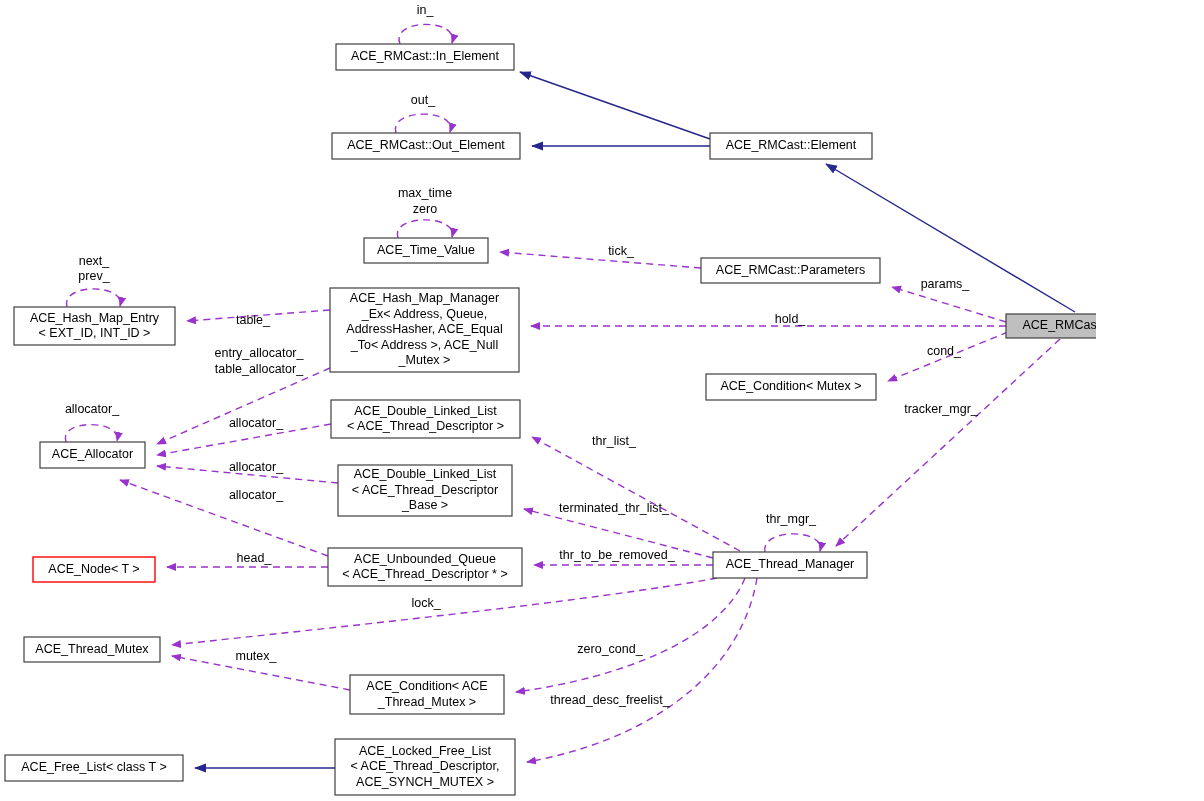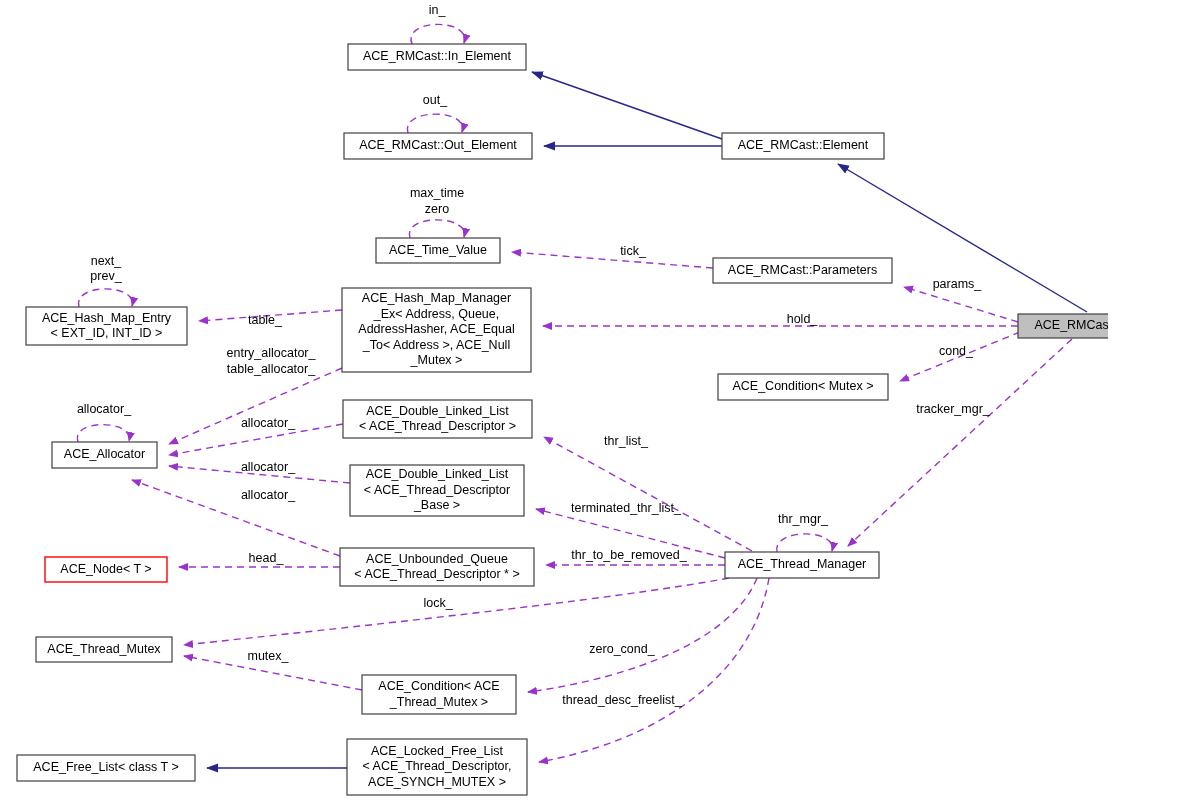--- a/index.html
+++ b/index.html
@@ -2,21 +2,20 @@
 <html><head>
 <meta charset="utf-8">
 <style>
   html,body{margin:0;padding:0;background:#ffffff;}
   #diagram-root{
     position:relative;
     width:1096px;height:801px;
     background:#ffffff;
     font-family:"Liberation Sans", sans-serif;
     overflow:hidden;
-    margin-left:12px;
   }
   svg{position:absolute;left:0;top:0;width:1204px;height:801px;}
   .edge-label{
     font-family:"Liberation Sans", sans-serif;
     font-size:12.5px;
     fill:#000000;
     text-anchor:middle;
     dominant-baseline:middle;
   }
   .node-label{

